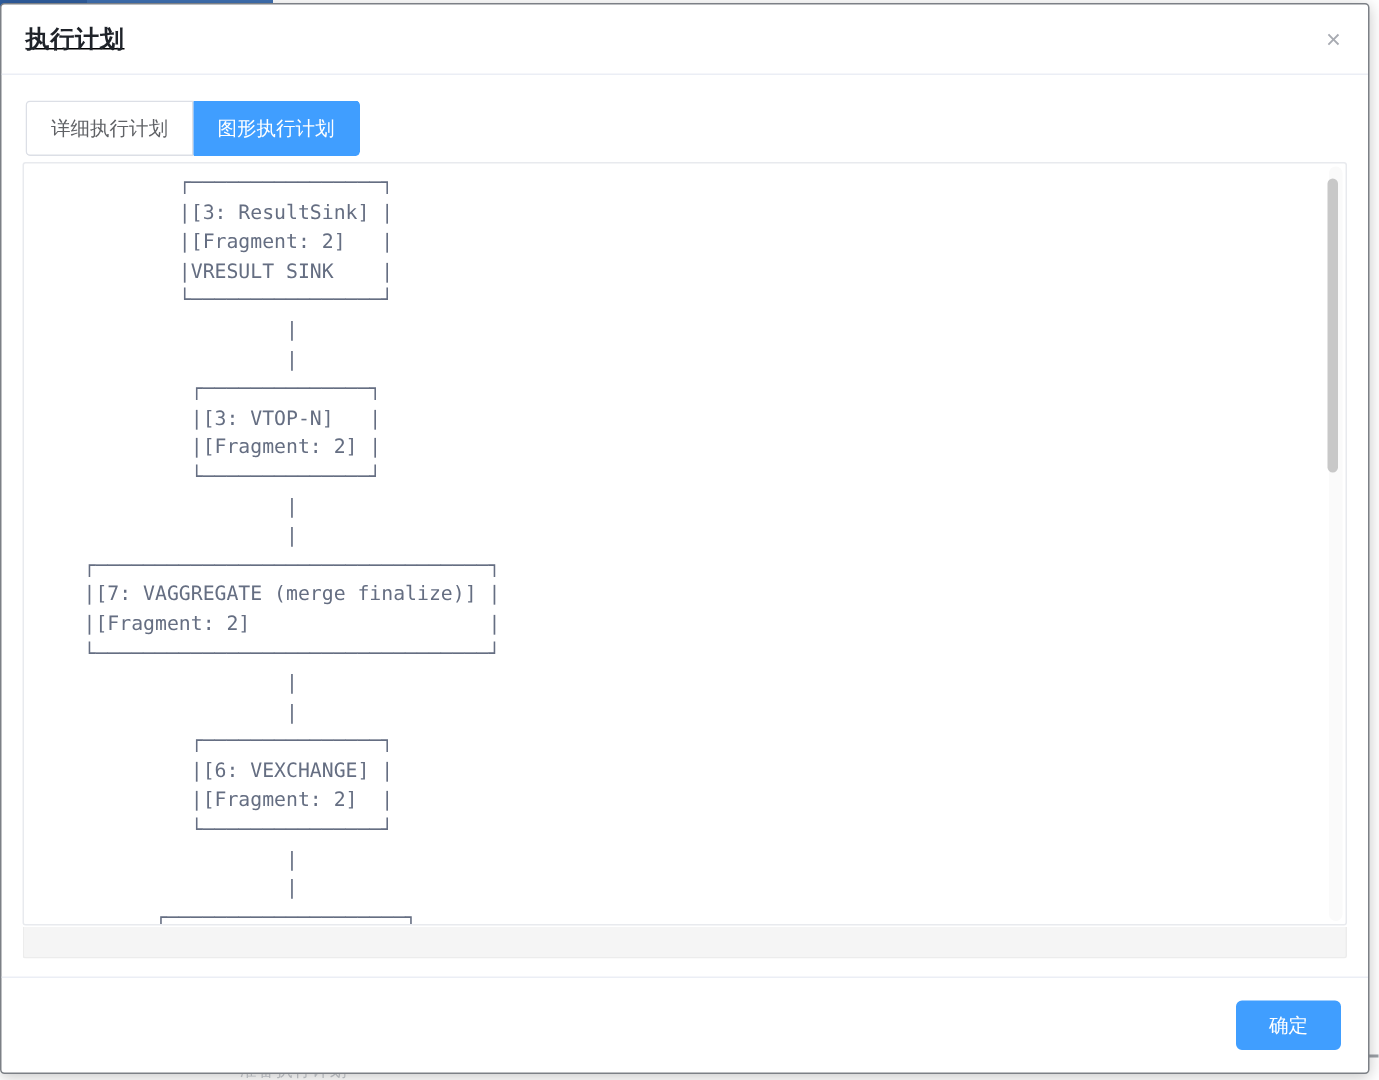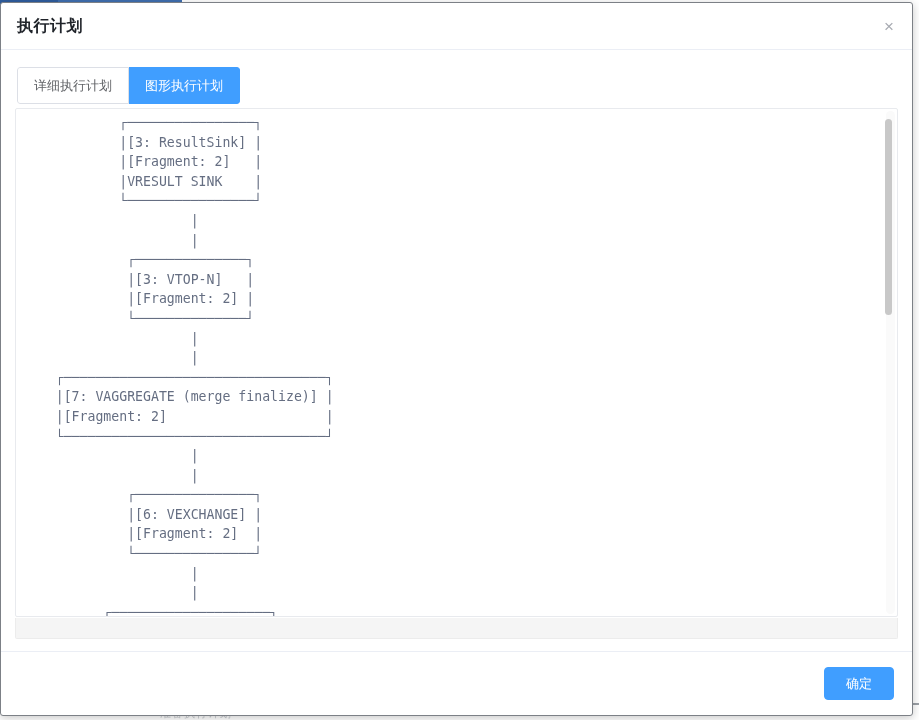--- a/index.html
+++ b/index.html
@@ -22,21 +22,21 @@
   
   #dialog{
     position:absolute;left:0;top:2px;width:911px;height:712px;
     background:#fff;border:1px solid #7c8086;border-radius:3px;
     box-shadow:0 2px 10px rgba(0,0,0,.22);
     display:flex;flex-direction:column;overflow:hidden;
   }
   #dlg-header{
     position:relative;height:46px;flex:0 0 46px;
     border-bottom:1px solid #ebeef5;
-    display:flex;align-items:center;
+    display:flex;align-items:center;text-decoration:underline;
   }
   #dlg-title{
     margin-left:16px;font-size:16px;font-weight:bold;color:#1f2329;
     letter-spacing:.5px;
   }
   #close-btn{
     position:absolute;right:12px;top:12px;width:22px;height:22px;
     display:flex;align-items:center;justify-content:center;
     color:#a8abb2;font-size:17px;line-height:1;cursor:pointer;
     background:none;border:none;padding:0;font-family:"Liberation Sans",sans-serif;

